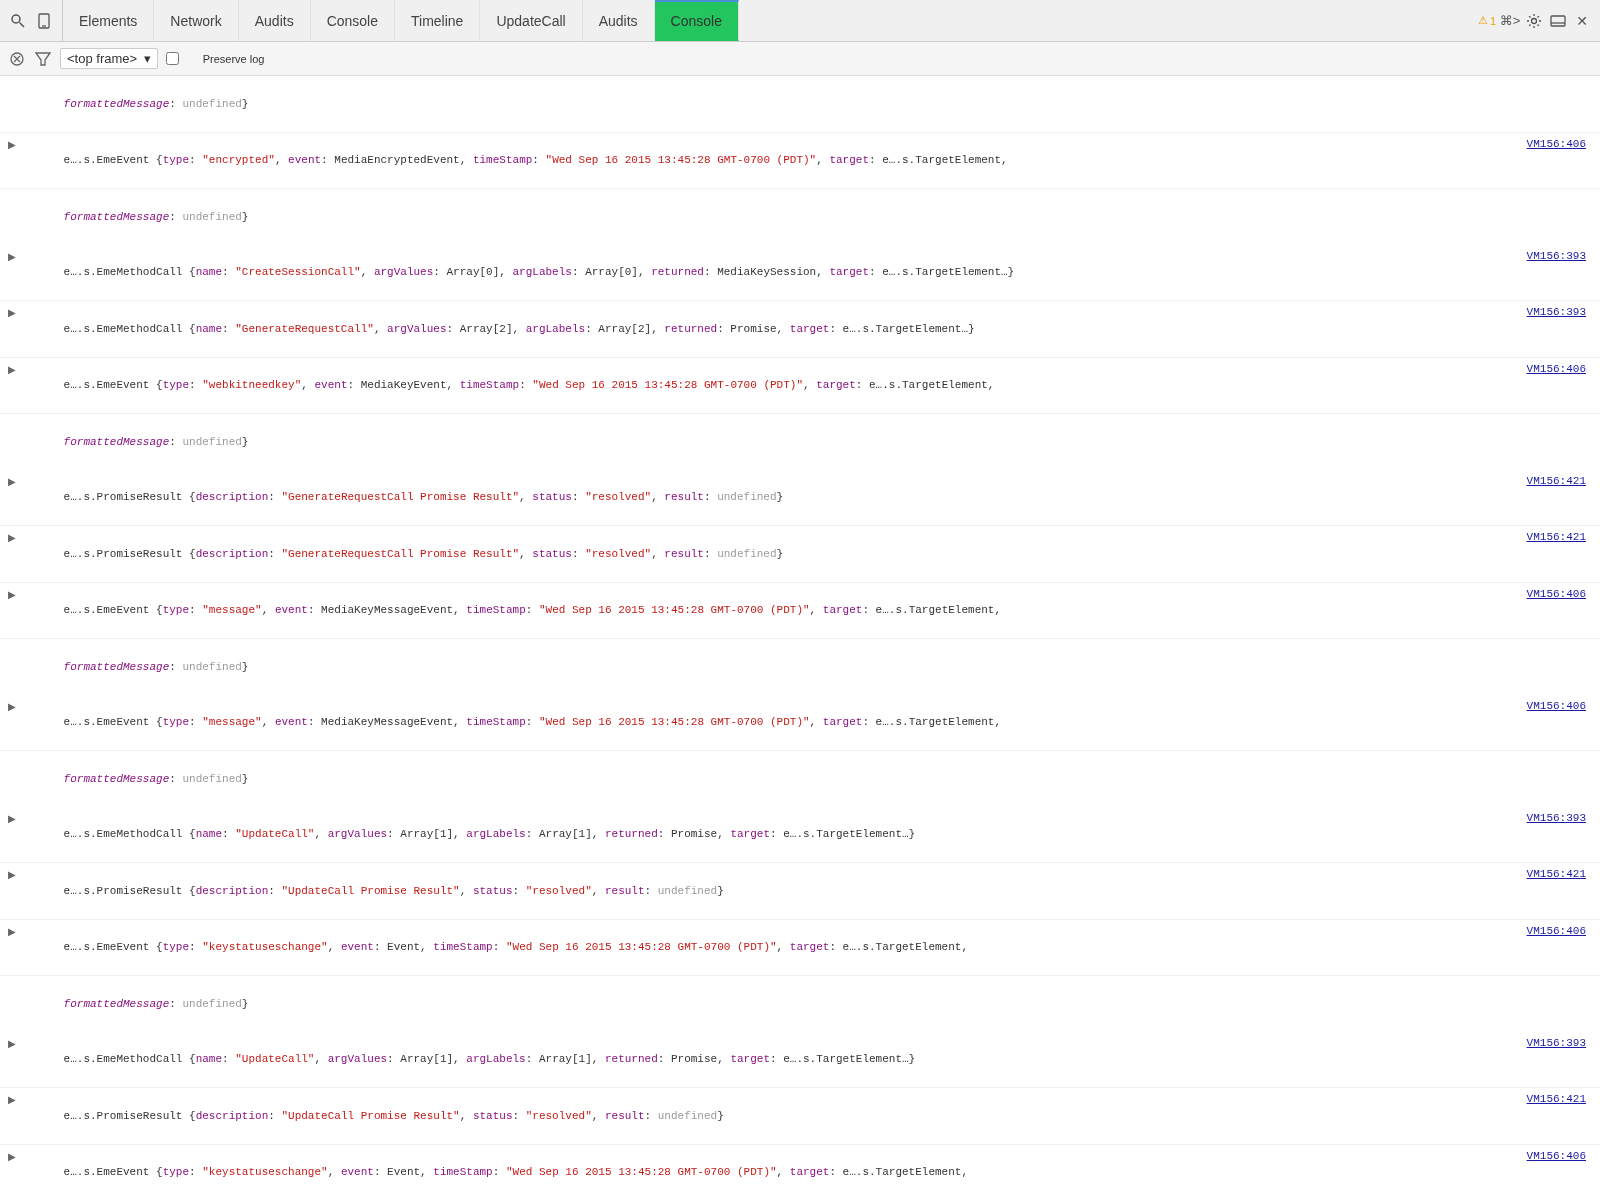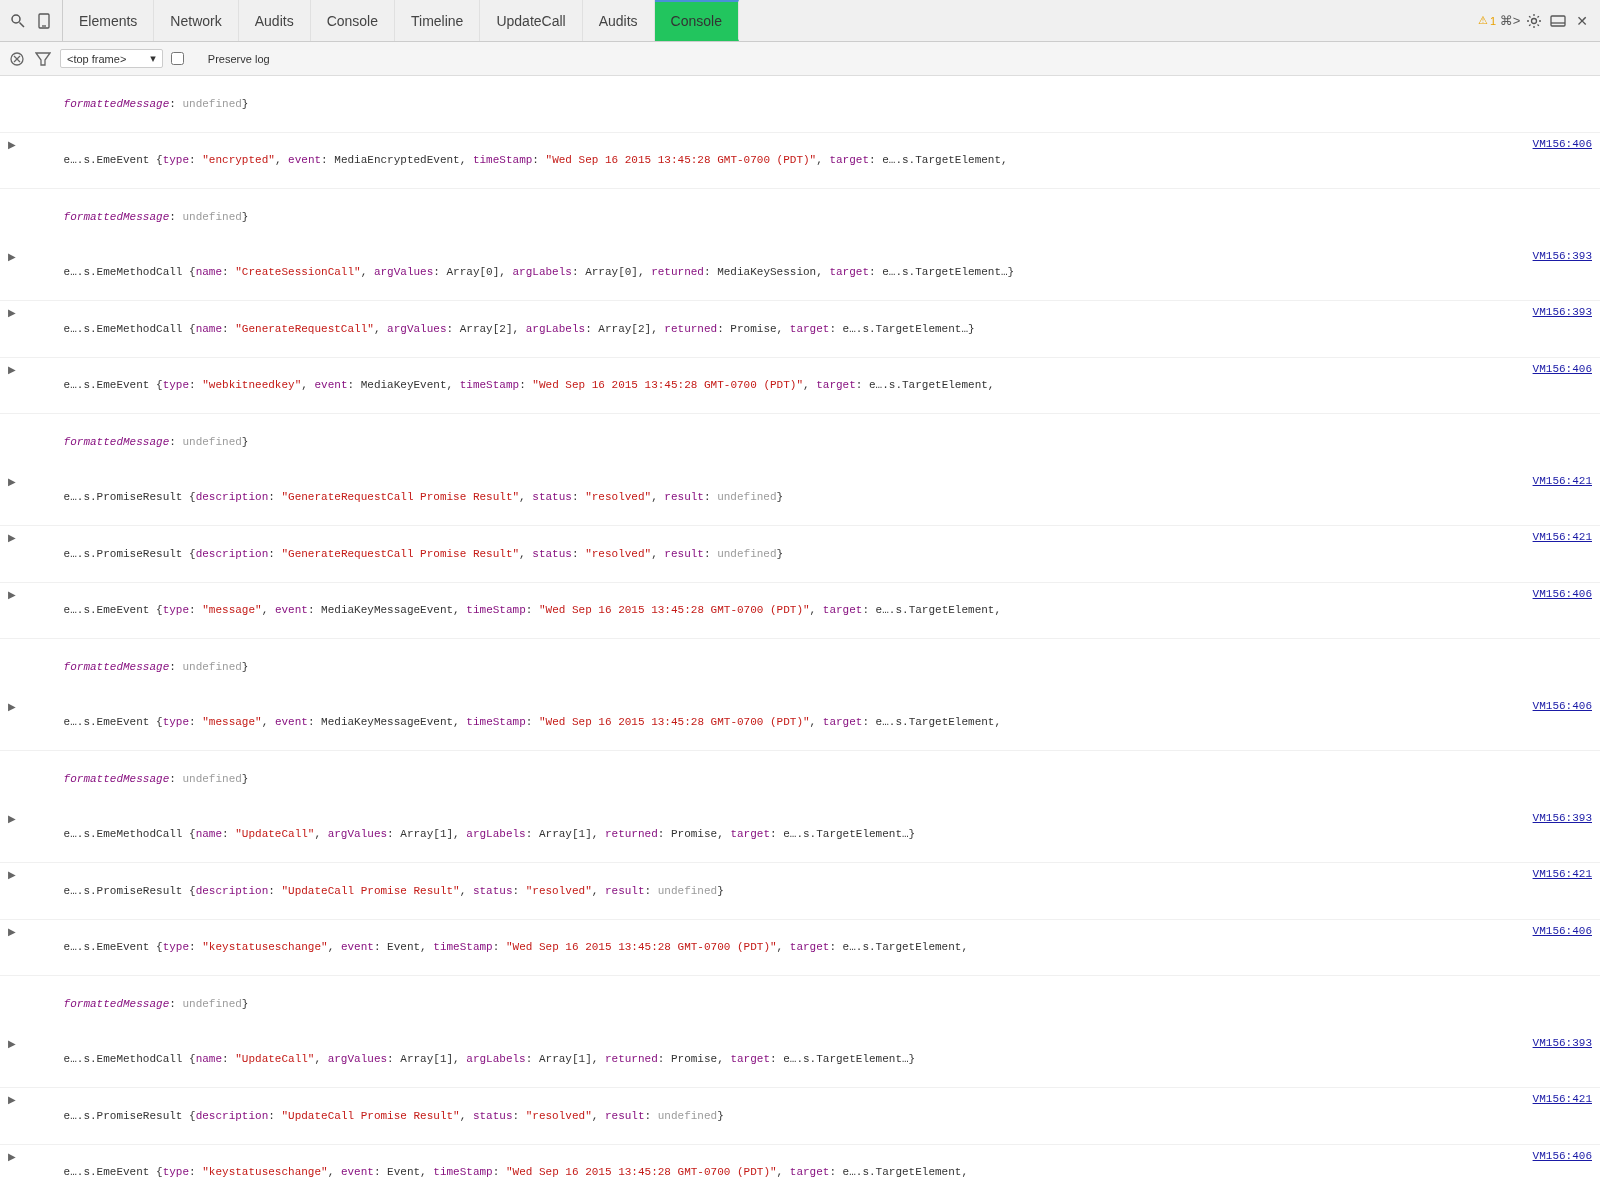--- a/index.html
+++ b/index.html
@@ -100,27 +100,27 @@
       align-items: center;
       justify-content: center;
       cursor: pointer;
       color: #666;
       font-size: 12px;
     }
 
     .frame-selector {
       display: flex;
       align-items: center;
-      gap: 20px;
+      gap: 3px;
       background: #fff;
       border: 1px solid #ccc;
       border-radius: 2px;
       padding: 2px 6px;
       cursor: pointer;
-      font-size: 11px;
+      font-size: 13px;
     }
 
     .preserve-log {
       display: flex;
       align-items: center;
       gap: 20px;
       font-size: 11px;
       cursor: pointer;
     }
 
@@ -128,21 +128,21 @@
     .console-content {
       background: #fff;
       overflow-y: auto;
       padding: 0;
     }
 
     .console-entry {
       display: flex;
       align-items: flex-start;
       border-bottom: 1px solid #f0f0f0;
-      padding: 3px 8px 3px 24px;
+      padding: 3px 14px 3px 24px;
       position: relative;
       min-height: 20px;
       line-height: 1.5;
     }
 
     .entry-text {
       flex: 1;
       font-family: 'Courier New', Consolas, monospace;
       font-size: 11px;
       word-break: break-all;

